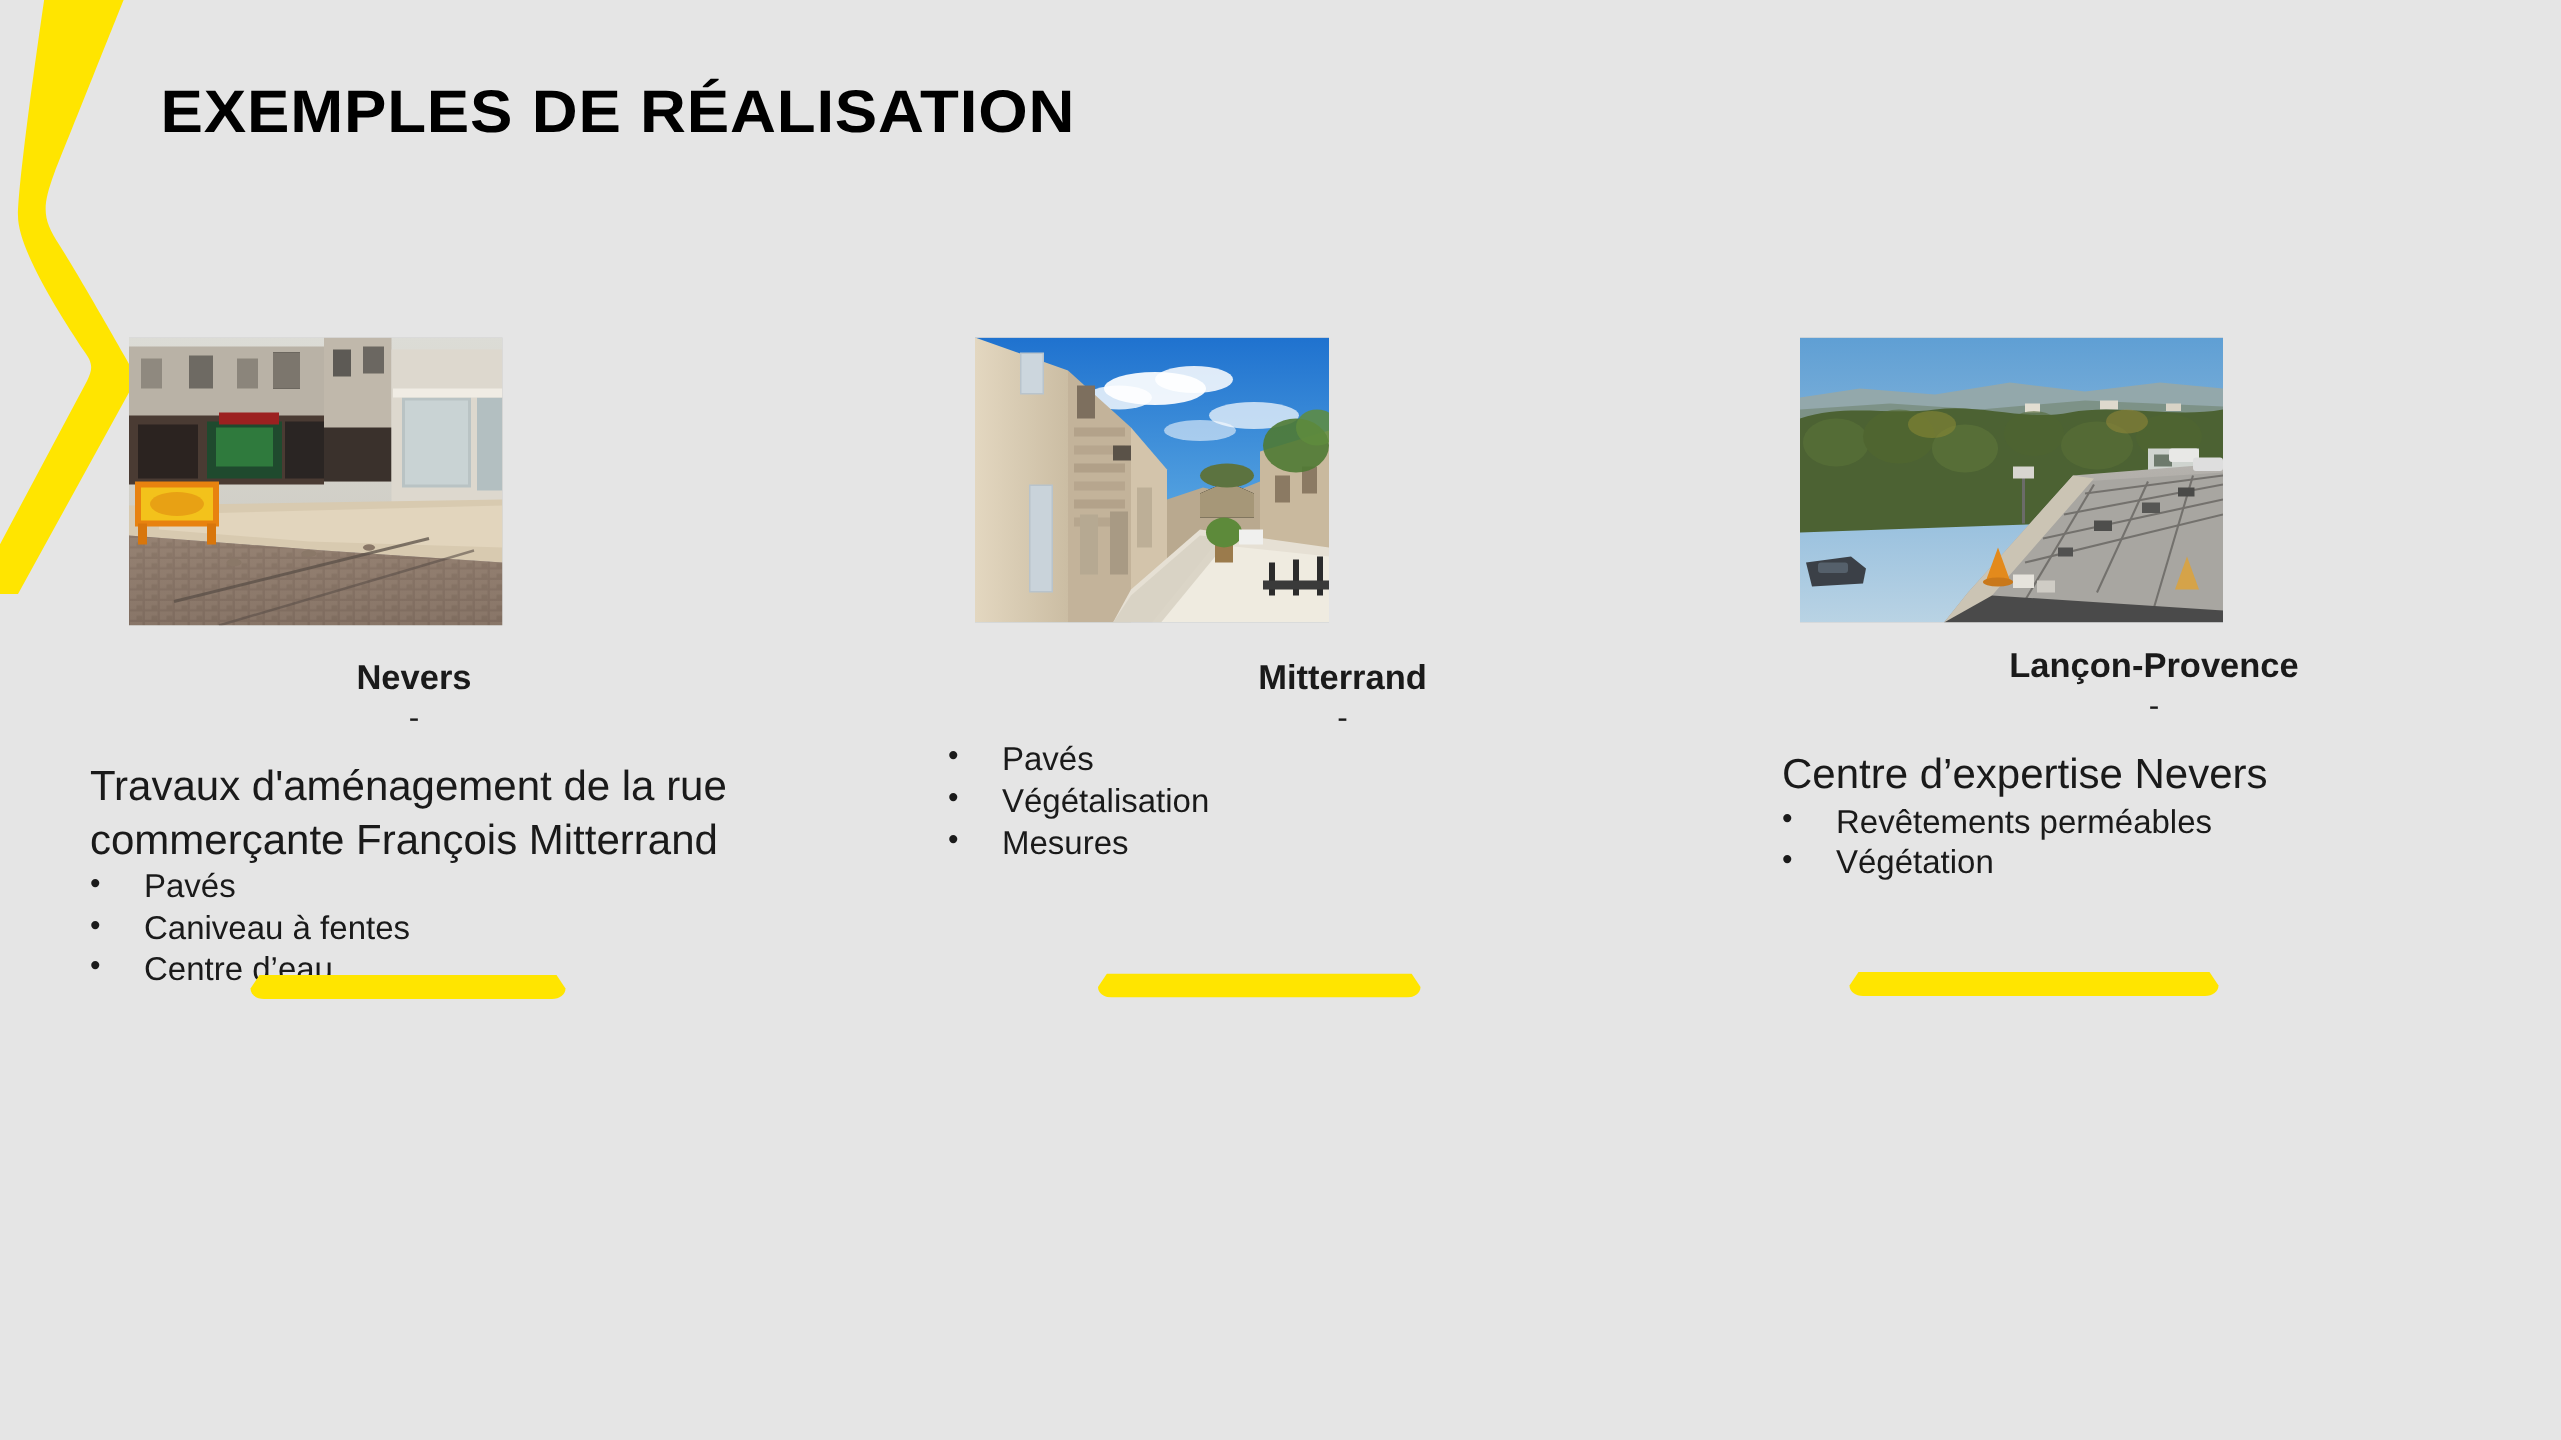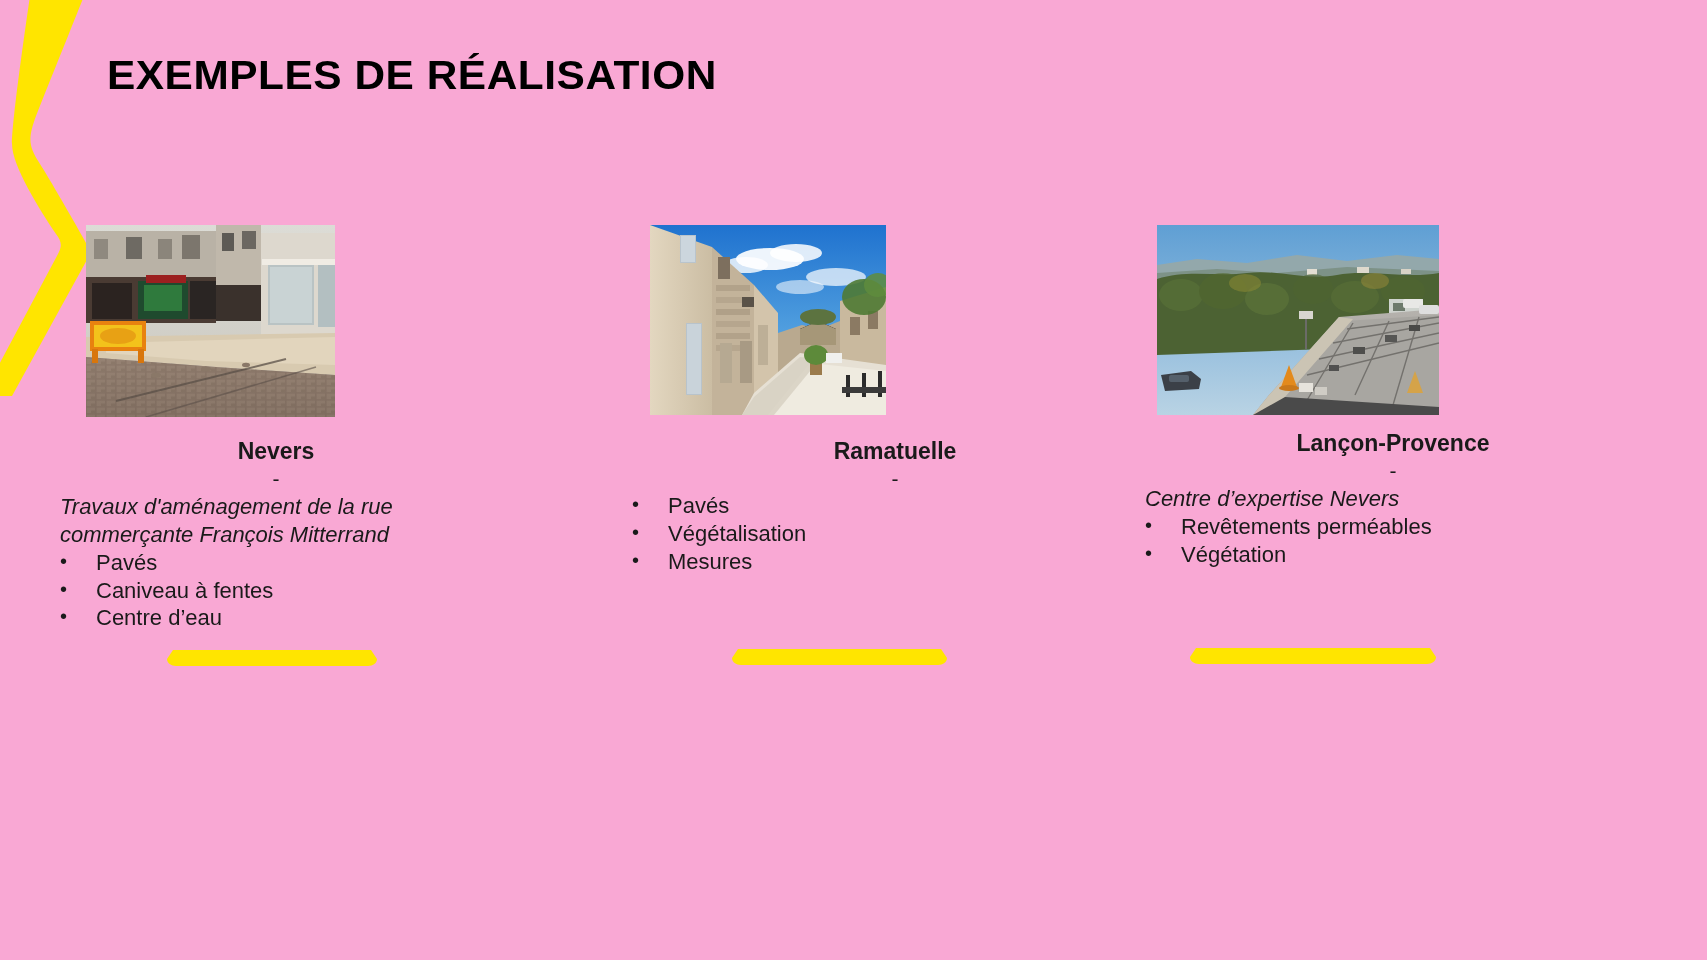--- a/index.html
+++ b/index.html
@@ -7,21 +7,21 @@
     padding: 0;
     background: #ffffff;
   }
   body {
     font-family: "Liberation Sans", sans-serif;
   }
   .slide {
     position: relative;
     width: 1707px;
     height: 960px;
-    background: #f9a8d4;
+    background: #e5e5e5;
     overflow: hidden;
   }
 
   
   .left-ribbon {
     position: absolute;
     left: -8px;
     top: -4px;
     width: 120px;
     height: 400px;
@@ -43,21 +43,21 @@
     white-space: nowrap;
   }
 
   
   .col {
     position: absolute;
     top: 225px;
   }
   .col-1 { left: 60px;   width: 440px; }
   .col-2 { left: 632px;  width: 430px; }
-  .col-3 { left: 1145px; width: 440px; }
+  .col-3 { left: 1188px; width: 440px; }
 
   .photo-wrap {
     position: relative;
     height: 195px;
   }
   .photo {
     position: absolute;
     top: 0;
     overflow: hidden;
     background: #cfcfcf;
@@ -85,25 +85,24 @@
     color: #1a1a1a;
     line-height: 1.18;
   }
   .dash {
     text-align: center;
     font-size: 21px;
     color: #1a1a1a;
     line-height: 1.3;
   }
   .desc {
-    font-size: 22px;
+    font-size: 28px;
     color: #1a1a1a;
     line-height: 1.26;
-    margin-top: 1px;
-    font-style: italic;
+    margin-top: 14px;
   }
   .bullets {
     margin: 0;
     padding: 0;
     list-style: none;
   }
   .bullets li {
     font-size: 22px;
     color: #1a1a1a;
     line-height: 1.26;
@@ -321,21 +320,21 @@
           <rect x="176" y="128" width="16" height="10" fill="#f0f0ee"></rect>
         </svg>
       </div>
     </div>
     <div class="yellow-bar bar-2">
       <svg viewBox="0 0 223 16" preserveAspectRatio="none">
         <path d="M 10,0 L 213,0 L 219,9 C 219,13 215,16 210,16 L 13,16 C 8,16 4,13 4,9 Z" fill="#FFE500"></path>
       </svg>
     </div>
     <div class="text-2">
-      <div class="place-name">Ramatuelle</div>
+      <div class="place-name">Mitterrand</div>
       <div class="dash">-</div>
       <ul class="bullets">
         <li>
           <span class="bullet-dot">•</span>
           <span>Pavés</span>
         </li>
         <li>
           <span class="bullet-dot">•</span>
           <span>Végétalisation</span>
         </li>

